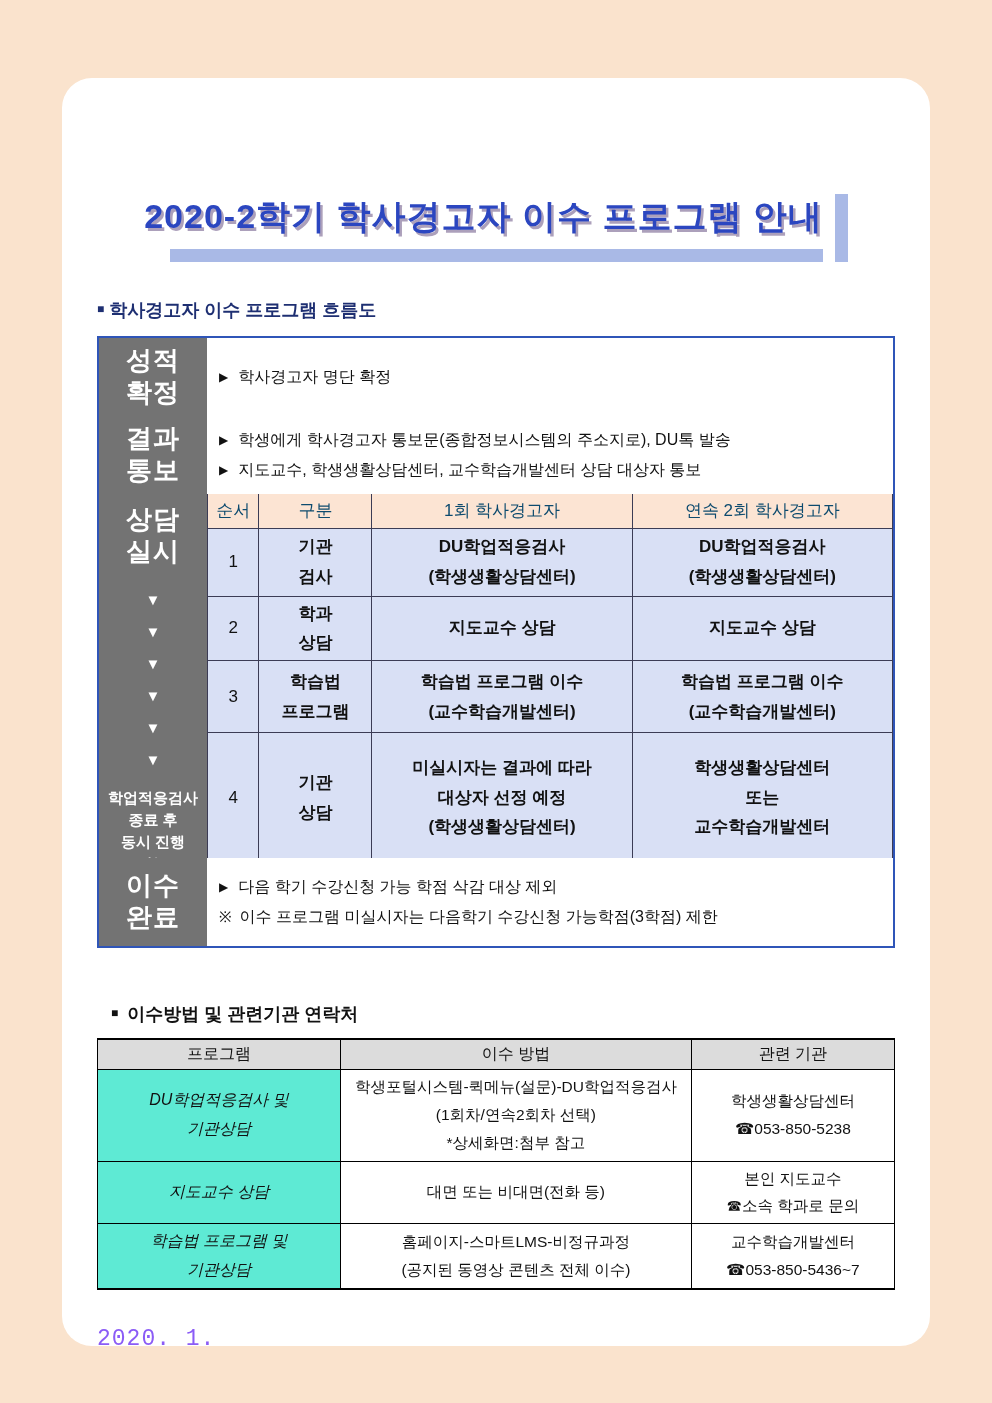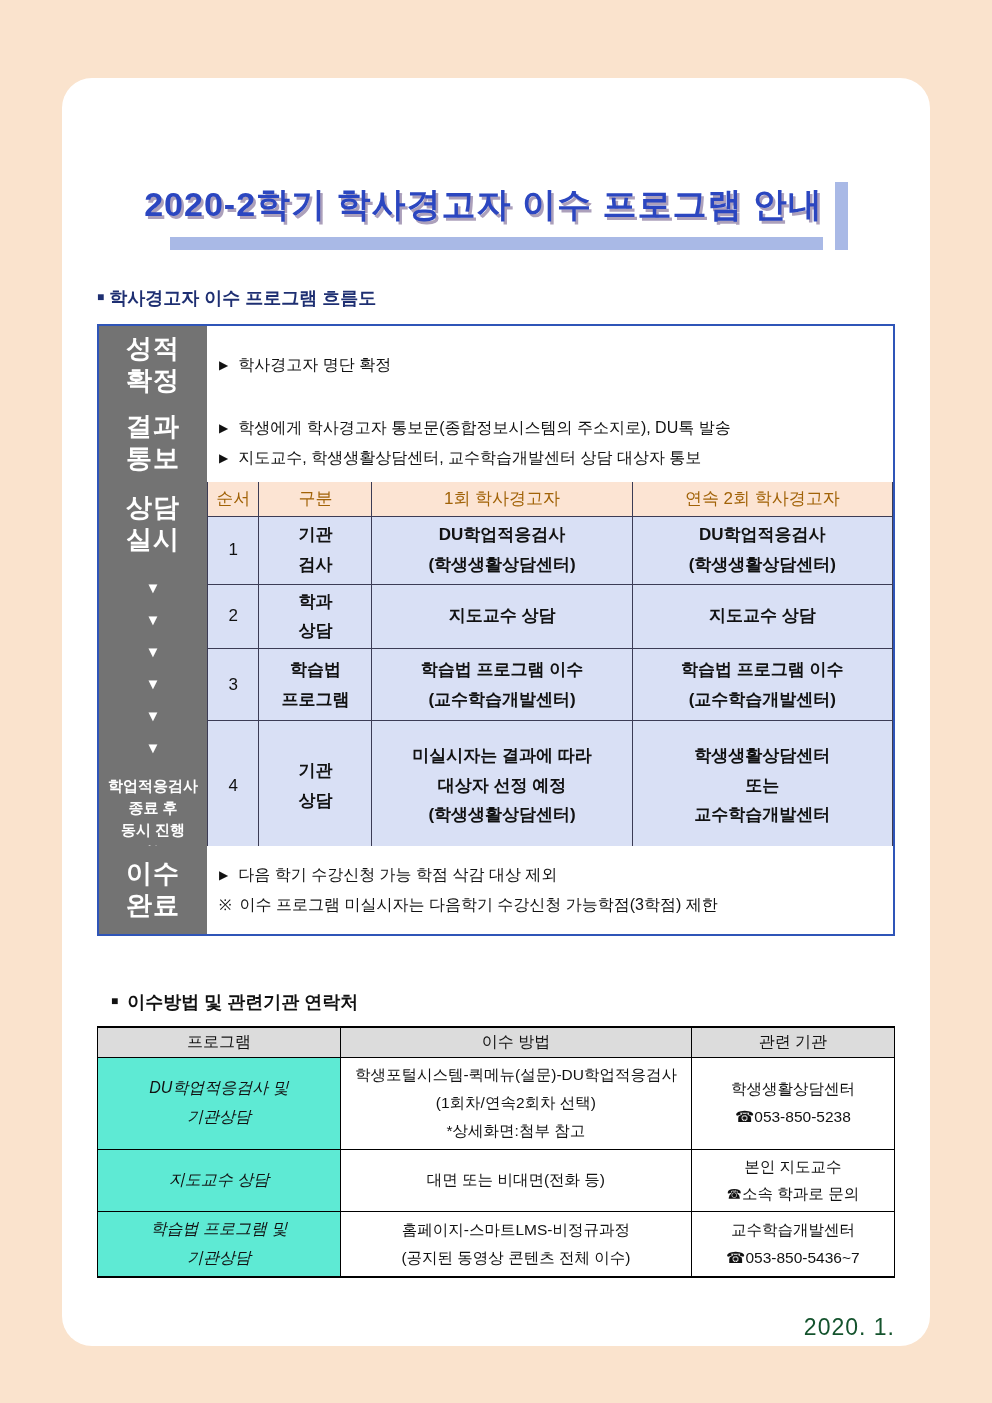--- a/index.html
+++ b/index.html
@@ -10,21 +10,21 @@
     position: relative;
     font-family: "Liberation Sans", sans-serif;
     color: #111;
   }
   .card {
     position: absolute;
     left: 62px; top: 78px;
     width: 868px; height: 1268px;
     background: #ffffff;
     border-radius: 30px;
-    padding: 0 35px;
+    padding: 12px 35px;
   }
 
   
   .title-block { text-align: center; margin-top: 104px; }
   .title-inner {
     display: inline-block;
     border-right: 13px solid #a9b9e6;
     padding-right: 12px;
     text-align: left;
   }
@@ -98,21 +98,21 @@
   
   .flow-table { width: 100%; height: 364px; border-collapse: collapse; table-layout: fixed; }
   .flow-table th, .flow-table td {
     border: 1px solid #3c3c55;
     text-align: center; vertical-align: middle;
     padding: 2px 4px;
   }
   .flow-table th {
     background: #fce4d3;
     border-top: none;
-    font-size: 17px; font-weight: normal; color: #a16207;
+    font-size: 17px; font-weight: normal; color: #0c4a6e;
     height: 34px;
   }
   .flow-table td { background: #d9e0f5; font-size: 17px; color: #111; }
   .flow-table .col-no { width: 7.5%; }
   .flow-table .col-type { width: 16.5%; }
   .flow-table .col-first { width: 38%; }
   .flow-table .col-second { width: 38%; }
   .cell-line { line-height: 1.75; font-weight: bold; }
   .r1 { height: 68px; } .r2 { height: 60px; } .r3 { height: 72px; } .r4 { height: 130px; }
 
@@ -135,25 +135,25 @@
   .contact-table .cw1 { width: 30.5%; }
   .contact-table .cw2 { width: 44%; }
   .contact-table .cw3 { width: 25.5%; }
   .contact-table .cr1 { height: 92px; }
   .contact-table .cr2 { height: 52px; }
   .contact-table .cr3 { height: 64px; }
   .contact-line { line-height: 1.8; }
 
   
   .footer-date {
-    text-align: right;
+    text-align: left;
     margin-top: 36px;
-    font-family: Liberation Sans, sans-serif;
+    font-family: Liberation Mono, monospace;
     font-size: 23px;
-    color: #14532d;
+    color: #8b5cf6;
     letter-spacing: 1px;
   }
 </style>
 </head>
 <body>
 
 <div class="card">
 
   <div class="title-block">
     <div class="title-inner">

